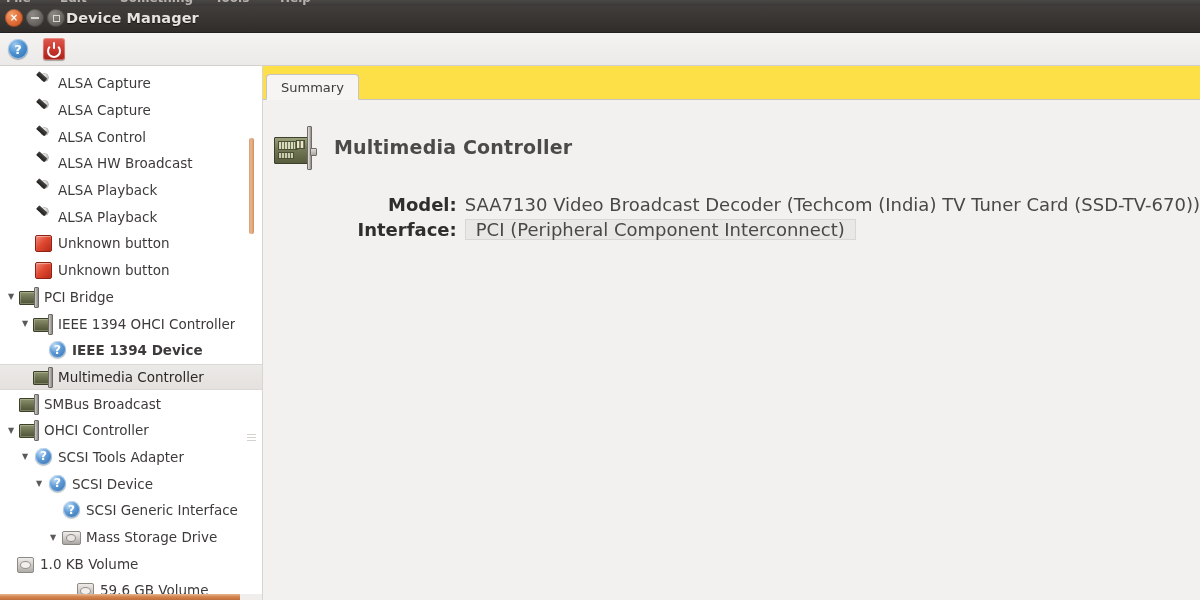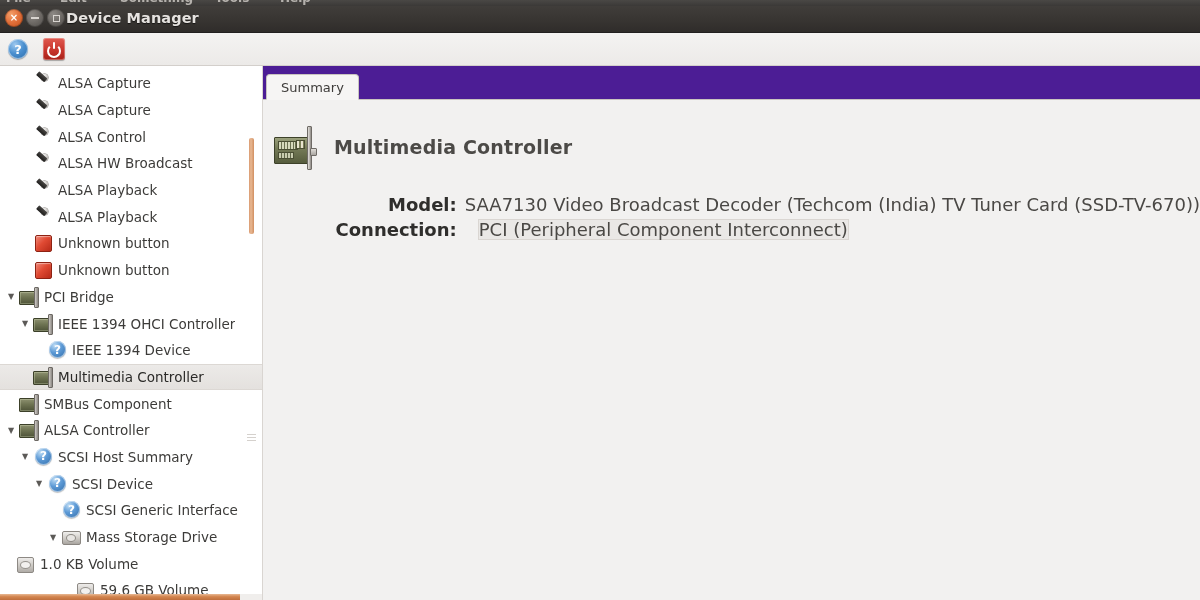--- a/index.html
+++ b/index.html
@@ -305,21 +305,21 @@
     position: absolute; left: 0; bottom: 0;
     width: 263px; height: 6px;
     background: #f0eeec;
     z-index: 7;
   }
 
   
   .detailpane {
     position: relative;
     flex: 1;
-    background: #4c1d95;
+    background: #fde047;
     overflow: hidden;
   }
   .tabstrip {
     position: relative;
     height: 28px;
     margin: 6px 0 0 0;
     border-bottom: 1px solid #c9c4bf;
     display: flex; align-items: flex-end;
     padding-left: 3px;
   }
@@ -405,22 +405,21 @@
     font-weight: bold;
     color: #2f2e2c;
     padding-right: 8px !important;
     width: 305px;
     white-space: nowrap;
   }
   .pvalue { color: #4a4845; white-space: nowrap; }
   .pvalue.selected {
     background: #eae8e6;
     box-shadow: inset 0 0 0 1px #dad6d2;
-    padding: 0 1px;
-    margin-left: 13px;
+    padding: 0 11px;
   }
 </style>
 </head>
 <body>
 
 <div id="app">
 
   <div class="menu-sliver">
     <span class="mi" style="left:6px">File</span>
     <span class="mi" style="left:60px">Edit</span>
@@ -503,44 +502,44 @@
           <div class="trow" style="padding-left: 4px;">
             <span class="twist">▼</span>
             <span class="ticon ic-pci"></span>
             <span class="tlabel">PCI Bridge</span>
           </div>
           <div class="trow" style="padding-left: 18px;">
             <span class="twist">▼</span>
             <span class="ticon ic-pci"></span>
             <span class="tlabel">IEEE 1394 OHCI Controller</span>
           </div>
-          <div class="trow" style="padding-left: 32px;">
+          <div class="trow" style="padding-left: 32px; font-weight: bold;">
             <span class="twist empty"></span>
             <span class="ticon ic-quest"></span>
             <span class="tlabel">IEEE 1394 Device</span>
           </div>
           <div class="trow selected" style="padding-left: 18px;">
             <span class="twist empty"></span>
             <span class="ticon ic-pci"></span>
             <span class="tlabel">Multimedia Controller</span>
           </div>
           <div class="trow" style="padding-left: 4px;">
             <span class="twist empty"></span>
             <span class="ticon ic-pci"></span>
-            <span class="tlabel">SMBus Component</span>
+            <span class="tlabel">SMBus Broadcast</span>
           </div>
           <div class="trow" style="padding-left: 4px;">
             <span class="twist">▼</span>
             <span class="ticon ic-pci"></span>
-            <span class="tlabel">ALSA Controller</span>
+            <span class="tlabel">OHCI Controller</span>
           </div>
           <div class="trow" style="padding-left: 18px;">
             <span class="twist">▼</span>
             <span class="ticon ic-quest"></span>
-            <span class="tlabel">SCSI Host Summary</span>
+            <span class="tlabel">SCSI Tools Adapter</span>
           </div>
           <div class="trow" style="padding-left: 32px;">
             <span class="twist">▼</span>
             <span class="ticon ic-quest"></span>
             <span class="tlabel">SCSI Device</span>
           </div>
           <div class="trow" style="padding-left: 46px;">
             <span class="twist empty"></span>
             <span class="ticon ic-quest"></span>
             <span class="tlabel">SCSI Generic Interface</span>
@@ -590,21 +589,21 @@
           <div class="devtitle">Multimedia Controller</div>
         </div>
 
         <table class="proptable">
           <tbody id="proprows">
               <tr>
                 <td class="plabel">Model:</td>
                 <td><span class="pvalue">SAA7130 Video Broadcast Decoder (Techcom (India) TV Tuner Card (SSD-TV-670))</span></td>
               </tr>
               <tr>
-                <td class="plabel">Connection:</td>
+                <td class="plabel">Interface:</td>
                 <td><span class="pvalue selected">PCI (Peripheral Component Interconnect)</span></td>
               </tr>
             </tbody>
         </table>
       </div>
     </div>
 
   </div>
 </div>
 

